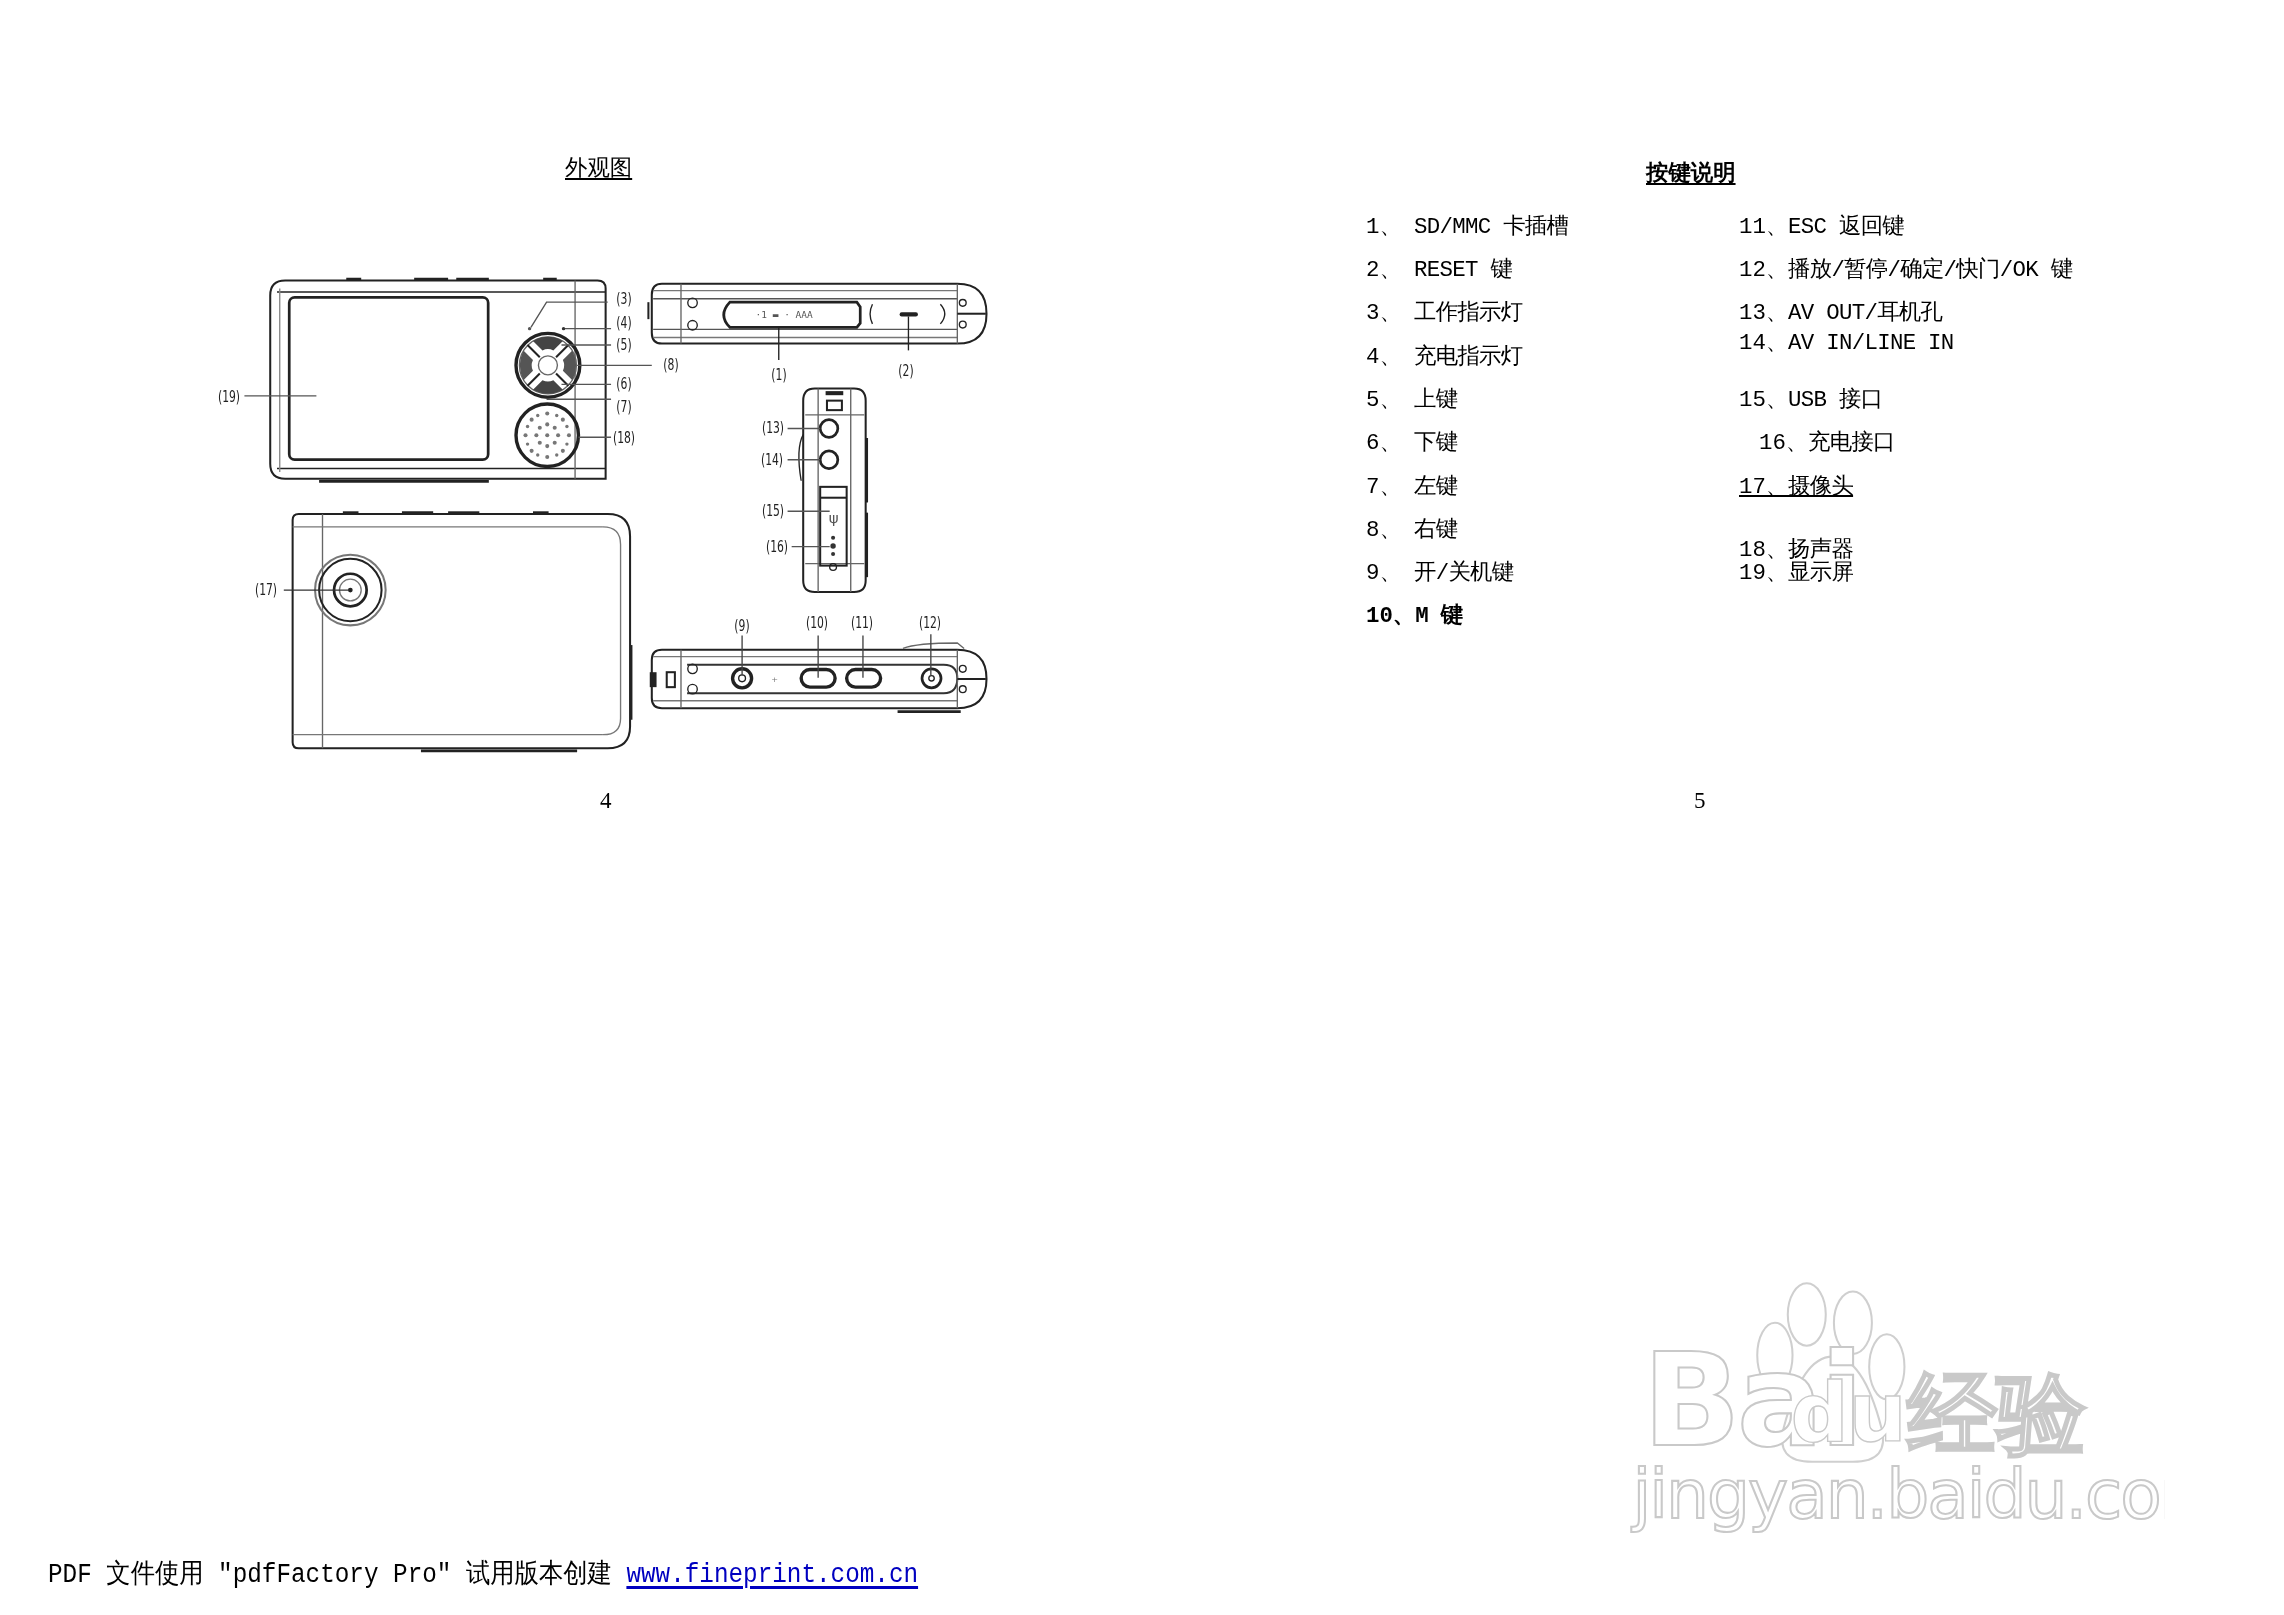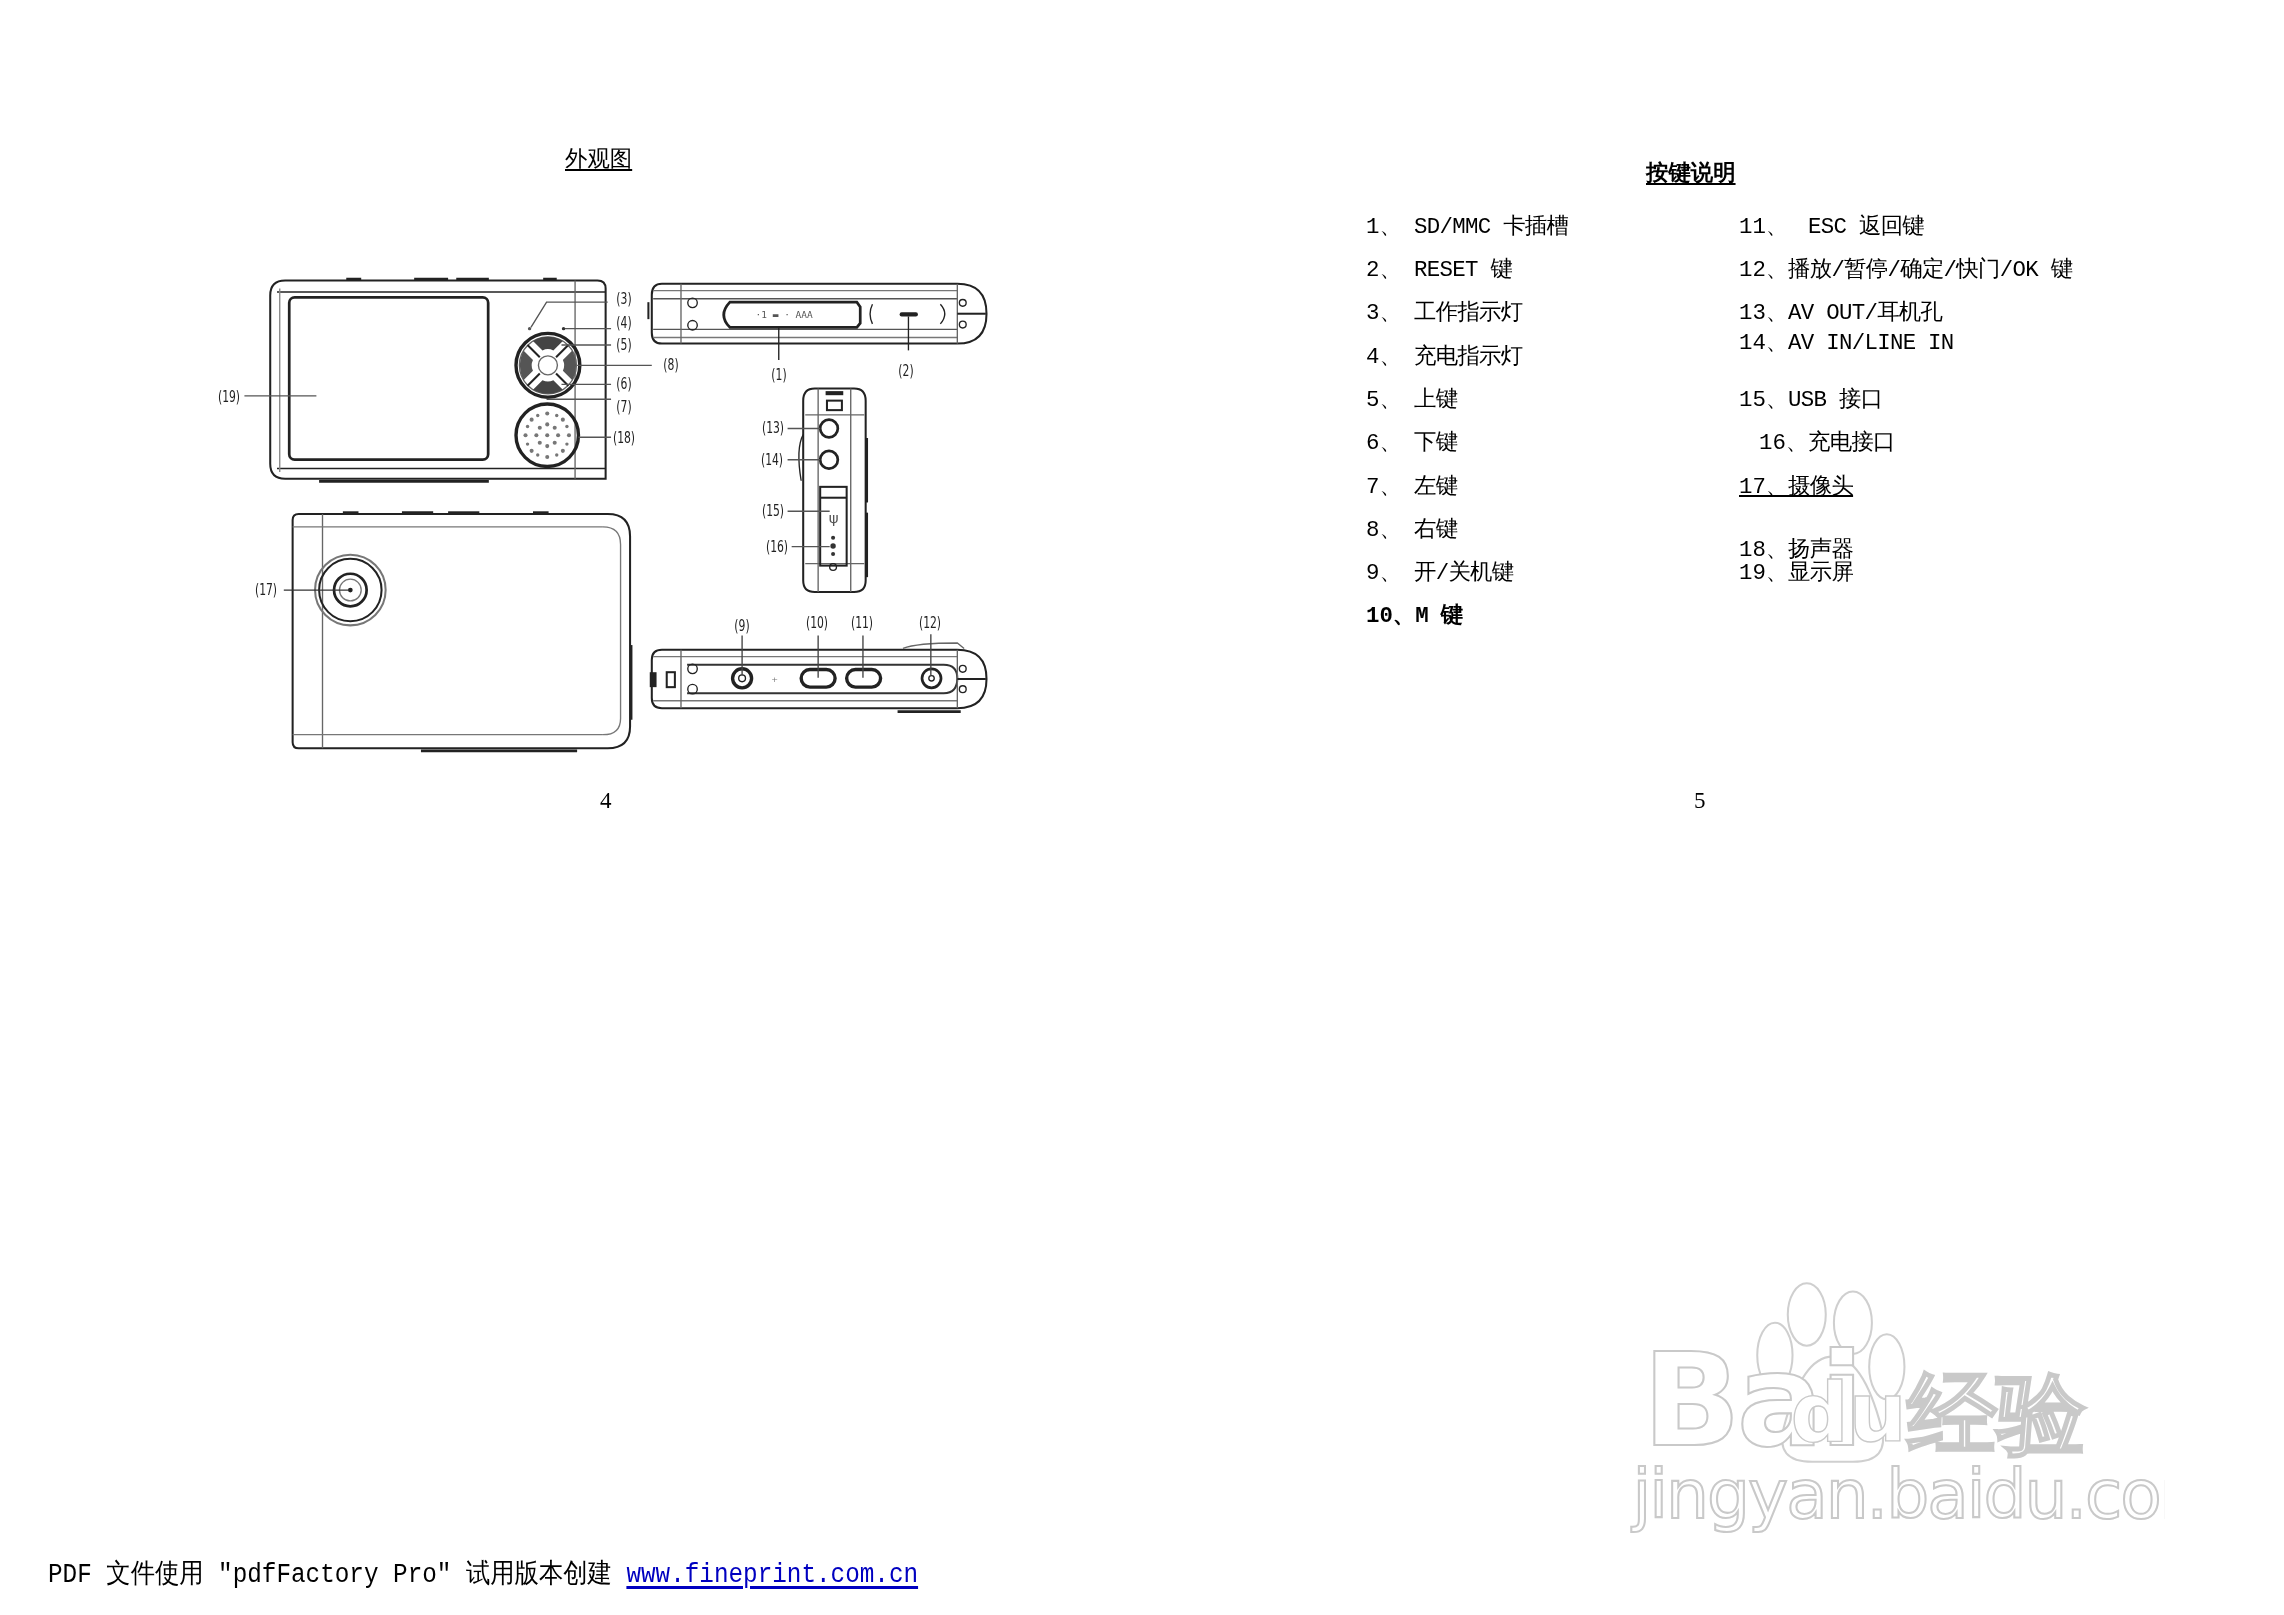--- a/index.html
+++ b/index.html
@@ -22,21 +22,21 @@
   .callout { font-family: "DejaVu Sans Condensed", "DejaVu Sans", sans-serif; font-size: 15px; line-height: 16.3px;
              transform: translate(-50%, -50%) scaleX(0.8); color: #222; }
   svg#diagram { position: absolute; left: 0; top: 0; }
   .watermark { position: absolute; left: 1629px; top: 1282px; width: 536px; height: 251px; }
   .wm-text { font-family: "DejaVu Sans", "Liberation Sans", sans-serif; font-weight: bold; fill: #ffffff;
              stroke: #c9c9c9; stroke-width: 3px; }
 </style>
 </head>
 <body>
 
-<div class="abs title" style="left:565px; top:146px;">外观图</div>
+<div class="abs title" style="left:565px; top:155px;">外观图</div>
 
 <svg id="diagram" width="2284" height="1616" viewBox="0 0 3364 2380">
   <g fill="none" stroke="#222" stroke-width="3">
 
     <g>
       <path d="M 420 413 L 880 413 Q 892 413 892 425 L 892 705 L 420 705 Q 398 705 398 683 L 398 435 Q 398 413 420 413 Z"></path>
       <line x1="408" y1="430" x2="892" y2="430" stroke-width="2"></line>
       <line x1="408" y1="690" x2="892" y2="690" stroke-width="2"></line>
       <line x1="847" y1="413" x2="847" y2="705" stroke-width="2" stroke="#666"></line>
       <line x1="412" y1="425" x2="412" y2="695" stroke-width="2" stroke="#888"></line>
@@ -282,21 +282,21 @@
       <span class="num">9、</span>
       <span class="lbl">开/关机键</span>
     </div>
   <div class="abs item" style="left:0; top:604px;font-weight:bold;">
       <span class="num" style="width:auto;">10、</span>
       <span class="lbl">M 键</span>
     </div>
 </div>
 
 <div class="abs col2" style="left:1739px; top:0;">
-  <div class="abs item" style="left:0; top:215px;gap:20px;">
+  <div class="abs item" style="left:0; top:215px;">
       <span class="num">11、</span>
       <span class="lbl">ESC 返回键</span>
     </div>
   <div class="abs item" style="left:0; top:258px;">
       <span class="num">12、</span>
       <span class="lbl">播放/暂停/确定/快门/OK 键</span>
     </div>
   <div class="abs item" style="left:0; top:301px;">
       <span class="num">13、</span>
       <span class="lbl">AV OUT/耳机孔</span>

